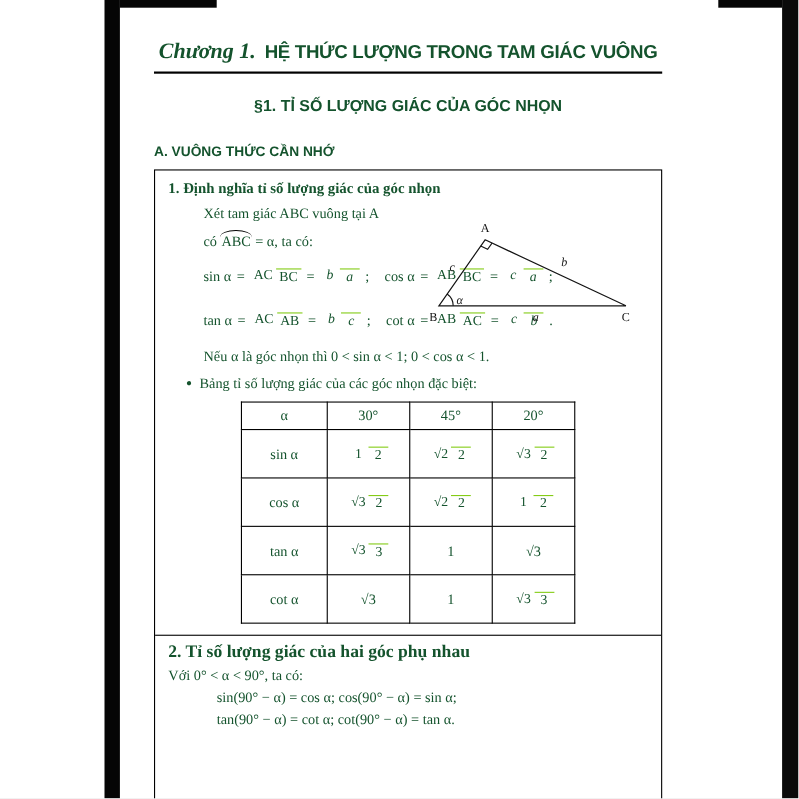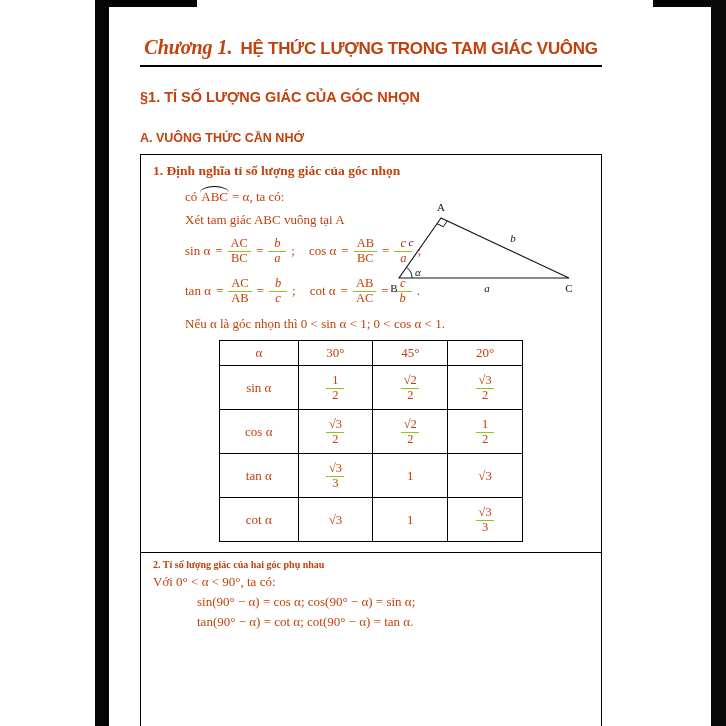--- a/index.html
+++ b/index.html
@@ -1,62 +1,62 @@
 <!DOCTYPE html>
 <html><head>
 <meta charset="utf-8">
 <style>
   html,body { margin:0; padding:0; background:#e8e8e8; }
   .photo {
     position:relative; width:726px; height:726px; background:#ffffff;
-    font-family:"Liberation Serif", serif; color:#c2410c; overflow:hidden;
+    font-family:"Liberation Serif", serif; color:#14532d; overflow:hidden;
   }
   .bar-left  { position:absolute; left:95px; top:0; width:14px; height:726px; background:#050505; }
   .bar-right { position:absolute; right:0; top:0; width:15px; height:726px; background:#0a0a0a; }
   .strip-tl  { position:absolute; left:109px; top:0; width:88px; height:7px; background:#050505; }
   .strip-tr  { position:absolute; right:15px; top:0; width:58px; height:7px; background:#050505; }
 
   .content { position:absolute; left:140px; top:36px; width:462px; }
 
   .chapter { text-align:center; margin-bottom:22px; }
   .chapter-inner { display:inline-block; border-bottom:2.5px solid #000; padding:0 4px 6px; white-space:nowrap; }
   .ch-pre { font-family:"Liberation Serif", serif; font-style:italic; font-weight:bold; font-size:20px; margin-right:8px; }
   .ch-title { font-family:"Liberation Sans", sans-serif; font-weight:bold; font-size:17px; letter-spacing:-0.3px; }
 
-  .section { text-align:left; font-family:"Liberation Sans", sans-serif; font-weight:bold; font-size:14.5px; margin-bottom:26px; }
+  .section { text-align:center; font-family:"Liberation Sans", sans-serif; font-weight:bold; font-size:14.5px; margin-bottom:26px; }
   .part { font-family:"Liberation Sans", sans-serif; font-weight:bold; font-size:12.5px; margin-bottom:9px; }
 
   .kbox { position:relative; border:1.5px solid #000; padding:8px 12px 0; width:100%; height:656px; box-sizing:border-box; font-size:13px; }
   .kbox .h1 { font-weight:bold; font-size:13.5px; }
   .bullet-line { margin-left:16px; margin-top:8px; }
   .bullet { font-size:9px; vertical-align:2px; margin-right:7px; }
   .ind { margin-left:32px; margin-top:7px; }
 
   .arc { position:relative; display:inline-block; margin:0 4px; padding-top:3px; }
   .arc::before { content:""; position:absolute; top:0; left:-1px; right:-1px; height:7px;
     border-top:1.4px solid #000; border-radius:60% 60% 0 0 / 100% 100% 0 0; }
 
   .formula-line { display:flex; align-items:center; margin-left:32px; margin-top:6px; height:34px; }
   .formula-line > span { margin-right:5px; }
-  .frac { display:inline-flex; flex-direction:column; align-items:center; line-height:1.1; font-size:12.5px; }
+  .frac { display:inline-flex; flex-direction:row; align-items:center; line-height:1.1; font-size:12.5px; }
   .frac .num, .frac .den { display:block; padding:0 3px; min-width:12px; text-align:center; }
   .frac .den { border-top:1px solid #84cc16; }
   .frac.it { font-style:italic; }
   .semi { margin-right:14px !important; }
 
   .tblwrap { width:304px; margin:8px auto 0; }
   table.trig { border-collapse:collapse; width:304px; }
   table.trig th, table.trig td { border:1px solid #000; text-align:center; vertical-align:middle; font-weight:normal; font-size:13px; }
   table.trig th { height:22px; }
   table.trig td { height:41px; }
   table.trig .c0 { width:78px; }
   table.trig .c1, table.trig .c2, table.trig .c3 { width:74px; }
 
   .sec2 { border-top:1.5px solid #000; margin:10px -12px 0; padding:6px 12px 8px; }
-  .sec2 .h1 { font-weight:bold; font-size:10px; }
+  .sec2 .h1 { font-weight:bold; font-size:16px; }
   .sec2 .intro { margin-left:0; margin-top:4px; }
   .sec2 .fline { margin-left:44px; margin-top:4px; }
 
   .pagenum { text-align:right; padding-right:24px; margin-top:8px; font-family:"Liberation Sans", sans-serif; font-weight:bold; font-size:13px; }
 
   .tri-svg { position:absolute; left:250px; top:45px; }
   .tri-svg text { font-family:"Liberation Serif", serif; font-size:11px; fill:#141414; }
   .tri-svg text.it { font-style:italic; }
 </style>
 </head>
@@ -78,26 +78,26 @@
 
     <div class="section">§1. TỈ SỐ LƯỢNG GIÁC CỦA GÓC NHỌN</div>
 
     <div class="part">A. VUÔNG THỨC CẦN NHỚ</div>
 
     <div class="kbox">
 
       <div class="h1">1. Định nghĩa tỉ số lượng giác của góc nhọn</div>
 
 
+      <div class="ind">Xét tam giác ABC vuông tại A</div>
+
       <div class="ind">
         <span>có</span><span class="arc">ABC</span><span>= α, ta có:</span>
       </div>
 
-      <div class="ind">Xét tam giác ABC vuông tại A</div>
-
       <div class="formula-line">
         <span>sin α</span>
         <span>=</span>
         <span class="frac">
             <span class="num">AC</span>
             <span class="den">BC</span>
           </span>
         <span>=</span>
         <span class="frac it">
             <span class="num">b</span>
@@ -140,20 +140,23 @@
         <span>=</span>
         <span class="frac it">
             <span class="num">c</span>
             <span class="den">b</span>
           </span>
         <span>.</span>
       </div>
 
       <div class="ind" style="margin-top:8px;">Nếu α là góc nhọn thì 0 &lt; sin α &lt; 1; 0 &lt; cos α &lt; 1.</div>
 
+      <div class="bullet-line" style="margin-top:9px;">
+        <span class="bullet">●</span><span>Bảng tỉ số lượng giác của các góc nhọn đặc biệt:</span>
+      </div>
 
       <div class="tblwrap">
         <table class="trig">
           <tbody>
               <tr>
             <th class="c0">α</th>
             <th class="c1">30°</th>
             <th class="c2">45°</th>
             <th class="c3">20°</th>
           </tr>

